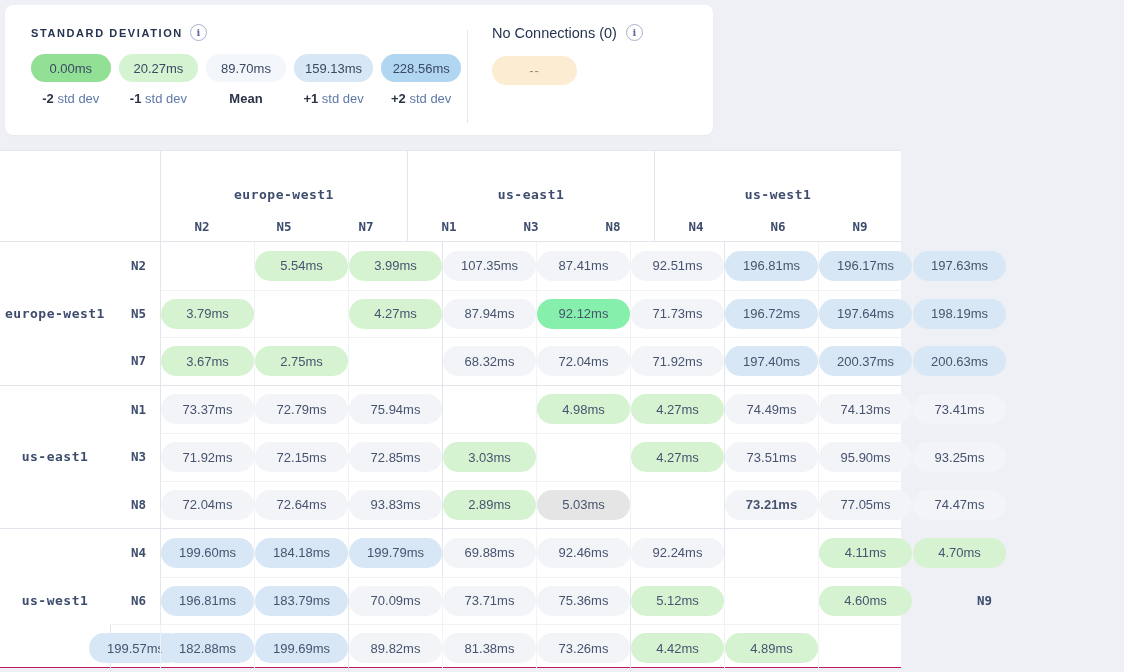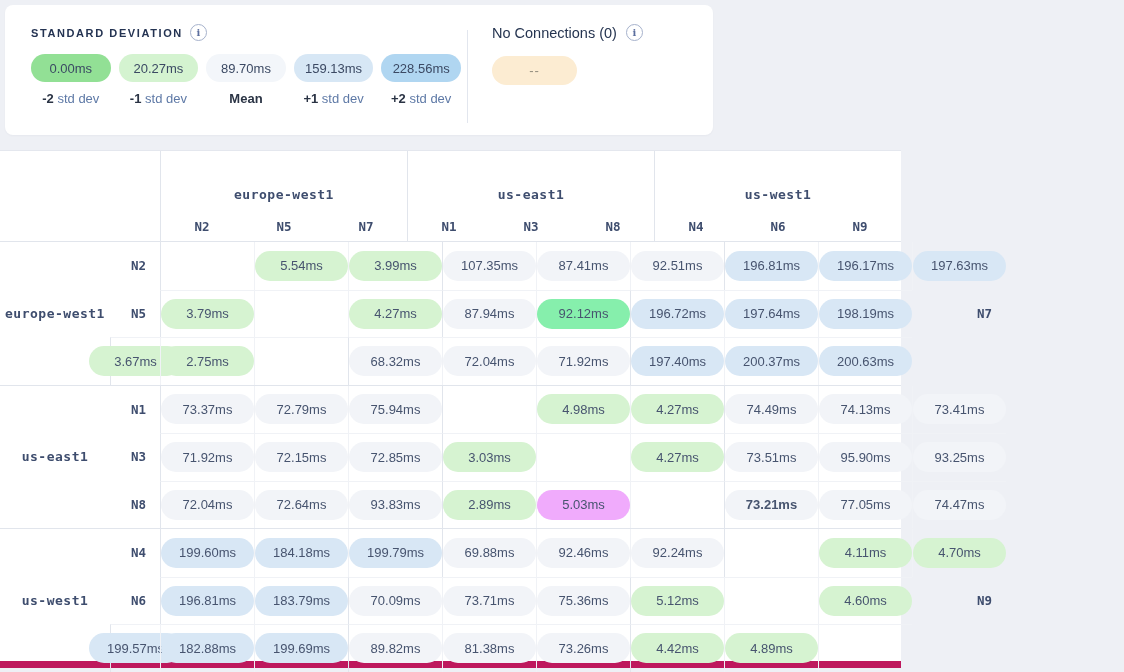--- a/index.html
+++ b/index.html
@@ -46,21 +46,21 @@
   .nc-title { font-size:14.5px; color:#253450; }
   .nc-pill {
     margin-top:15px; width:85px; height:29px; border-radius:15px;
     display:flex; align-items:center; justify-content:center;
     font-size:13px; color:#938d7e; letter-spacing:1px;
   }
   
   .matrix {
     position:absolute; left:0; top:150px; width:901px; height:518px;
     background:#fff;
-    border-top:1px solid #e4e7ee; border-bottom:7px solid #be185d;
+    border-top:1px solid #e4e7ee; border-bottom:1px solid #be185d;
     font-family:"DejaVu Sans Mono","Liberation Mono",monospace;
   }
   .m-header { display:grid; grid-template-columns:160px repeat(3,1fr); height:90px; }
   .m-colgroup { border-left:1px solid #e1e5ec; display:flex; flex-direction:column; }
   .m-region {
     margin-top:36px; text-align:center;
     font-size:13px; font-weight:bold; color:#3e4d6e; letter-spacing:.5px;
   }
   .m-nodes { display:grid; grid-template-columns:repeat(3,1fr); margin-top:17px; }
   .m-node { text-align:center; font-size:12.5px; font-weight:bold; color:#3e4d6e; }
@@ -190,20 +190,23 @@
       <div class="m-cell rt"></div>
       <div class="m-cell rt">
         <div class="cpill" style="background: rgb(214, 243, 209);">4.27ms</div>
       </div>
       <div class="m-cell gs rt">
         <div class="cpill" style="background: rgb(242, 244, 248);">87.94ms</div>
       </div>
       <div class="m-cell rt">
         <div class="cpill" style="background: #86efac;">92.12ms</div>
       </div>
+      <div class="m-cell rt">
+        <div class="cpill" style="background: rgb(242, 244, 248);">71.73ms</div>
+      </div>
       <div class="m-cell gs rt">
         <div class="cpill" style="background: rgb(216, 231, 245);">196.72ms</div>
       </div>
       <div class="m-cell rt">
         <div class="cpill" style="background: rgb(216, 231, 245);">197.64ms</div>
       </div>
       <div class="m-cell rt">
         <div class="cpill" style="background: rgb(216, 231, 245);">198.19ms</div>
       </div>
       <div class="m-rownode">N7</div>
@@ -294,21 +297,21 @@
       <div class="m-cell rt">
         <div class="cpill" style="background: rgb(242, 244, 248);">72.64ms</div>
       </div>
       <div class="m-cell rt">
         <div class="cpill" style="background: rgb(242, 244, 248);">93.83ms</div>
       </div>
       <div class="m-cell gs rt">
         <div class="cpill" style="background: rgb(214, 243, 209);">2.89ms</div>
       </div>
       <div class="m-cell rt">
-        <div class="cpill" style="background: #f0abfc;">5.03ms</div>
+        <div class="cpill" style="background: #e5e5e5;">5.03ms</div>
       </div>
       <div class="m-cell rt"></div>
       <div class="m-cell gs rt">
         <div class="cpill" style="background: rgb(242, 244, 248); font-weight: bold;">73.21ms</div>
       </div>
       <div class="m-cell rt">
         <div class="cpill" style="background: rgb(242, 244, 248);">77.05ms</div>
       </div>
       <div class="m-cell rt">
         <div class="cpill" style="background: rgb(242, 244, 248);">74.47ms</div>

